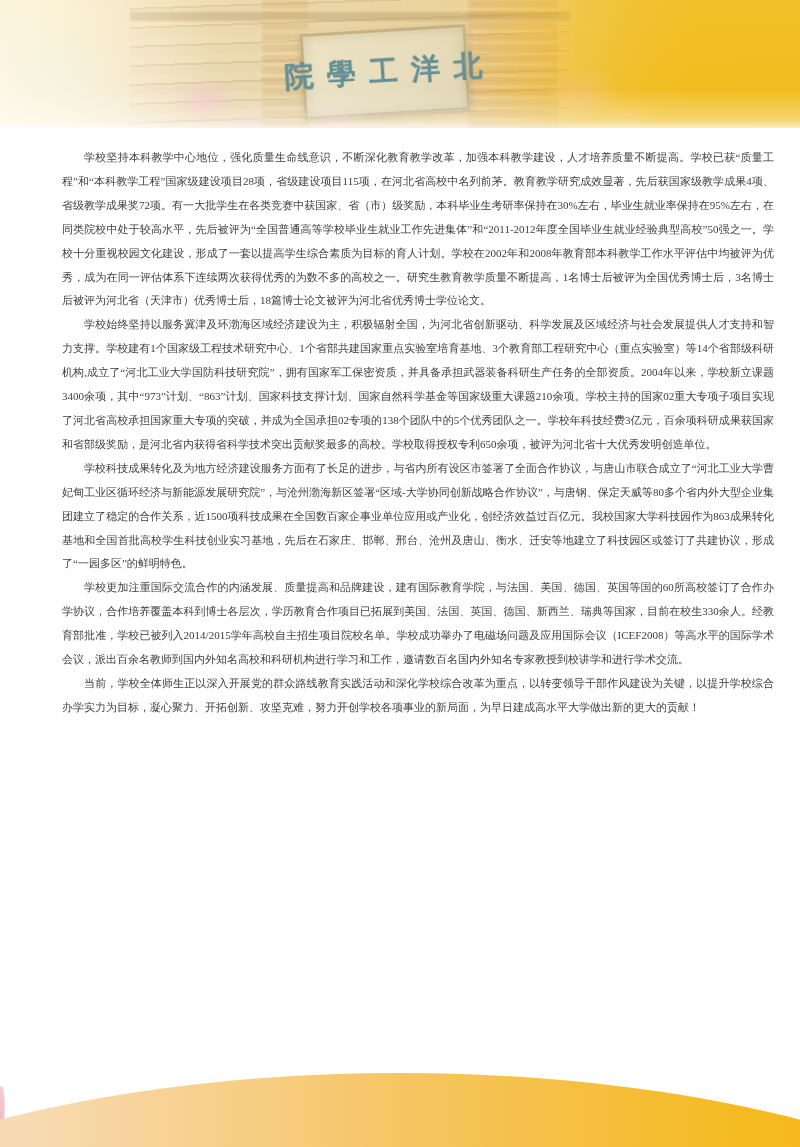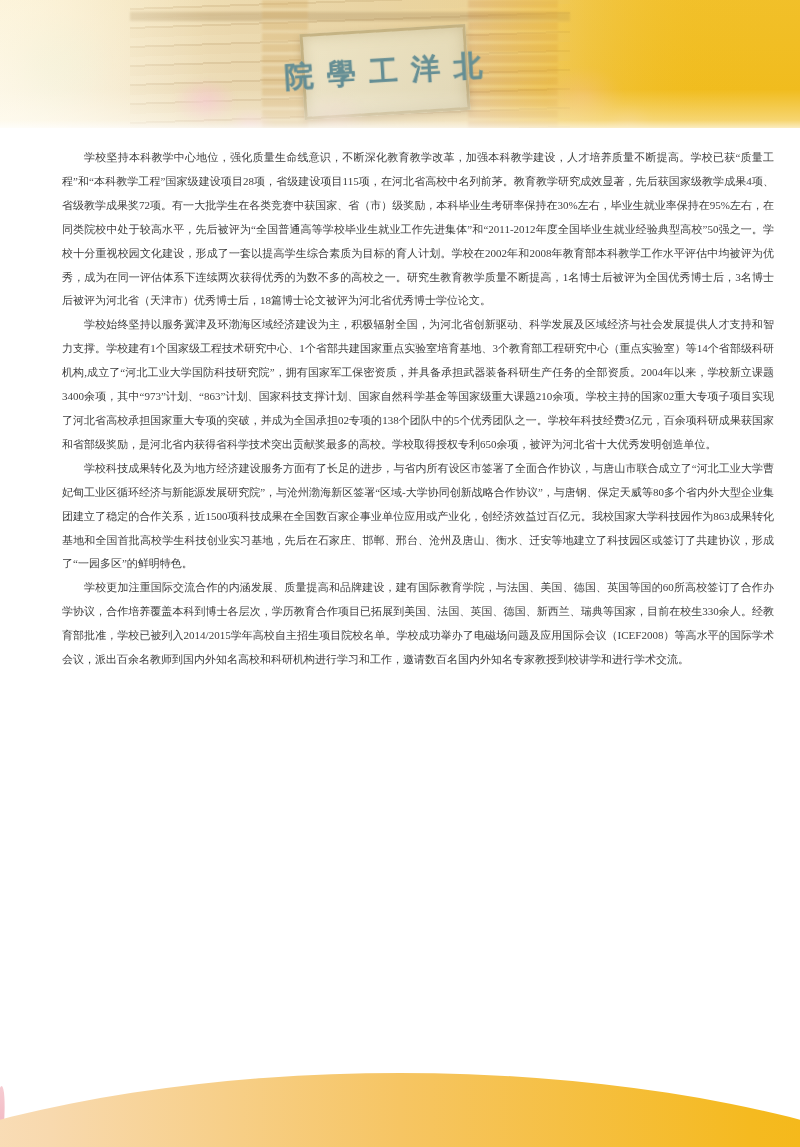--- a/index.html
+++ b/index.html
@@ -132,18 +132,19 @@
     <div class="left-wash"></div>
     <div class="right-wash"></div>
     <div class="veil"></div>
   </div>
 
   <div class="content">
     <p>学校坚持本科教学中心地位，强化质量生命线意识，不断深化教育教学改革，加强本科教学建设，人才培养质量不断提高。学校已获“质量工程”和“本科教学工程”国家级建设项目28项，省级建设项目115项，在河北省高校中名列前茅。教育教学研究成效显著，先后获国家级教学成果4项、省级教学成果奖72项。有一大批学生在各类竞赛中获国家、省（市）级奖励，本科毕业生考研率保持在30%左右，毕业生就业率保持在95%左右，在同类院校中处于较高水平，先后被评为“全国普通高等学校毕业生就业工作先进集体”和“2011-2012年度全国毕业生就业经验典型高校”50强之一。学校十分重视校园文化建设，形成了一套以提高学生综合素质为目标的育人计划。学校在2002年和2008年教育部本科教学工作水平评估中均被评为优秀，成为在同一评估体系下连续两次获得优秀的为数不多的高校之一。研究生教育教学质量不断提高，1名博士后被评为全国优秀博士后，3名博士后被评为河北省（天津市）优秀博士后，18篇博士论文被评为河北省优秀博士学位论文。</p>
     <p>学校始终坚持以服务冀津及环渤海区域经济建设为主，积极辐射全国，为河北省创新驱动、科学发展及区域经济与社会发展提供人才支持和智力支撑。学校建有1个国家级工程技术研究中心、1个省部共建国家重点实验室培育基地、3个教育部工程研究中心（重点实验室）等14个省部级科研机构,成立了“河北工业大学国防科技研究院”，拥有国家军工保密资质，并具备承担武器装备科研生产任务的全部资质。2004年以来，学校新立课题3400余项，其中“973”计划、“863”计划、国家科技支撑计划、国家自然科学基金等国家级重大课题210余项。学校主持的国家02重大专项子项目实现了河北省高校承担国家重大专项的突破，并成为全国承担02专项的138个团队中的5个优秀团队之一。学校年科技经费3亿元，百余项科研成果获国家和省部级奖励，是河北省内获得省科学技术突出贡献奖最多的高校。学校取得授权专利650余项，被评为河北省十大优秀发明创造单位。</p>
     <p>学校科技成果转化及为地方经济建设服务方面有了长足的进步，与省内所有设区市签署了全面合作协议，与唐山市联合成立了“河北工业大学曹妃甸工业区循环经济与新能源发展研究院”，与沧州渤海新区签署“区域-大学协同创新战略合作协议”，与唐钢、保定天威等80多个省内外大型企业集团建立了稳定的合作关系，近1500项科技成果在全国数百家企事业单位应用或产业化，创经济效益过百亿元。我校国家大学科技园作为863成果转化基地和全国首批高校学生科技创业实习基地，先后在石家庄、邯郸、邢台、沧州及唐山、衡水、迁安等地建立了科技园区或签订了共建协议，形成了“一园多区”的鲜明特色。</p>
     <p>学校更加注重国际交流合作的内涵发展、质量提高和品牌建设，建有国际教育学院，与法国、美国、德国、英国等国的60所高校签订了合作办学协议，合作培养覆盖本科到博士各层次，学历教育合作项目已拓展到美国、法国、英国、德国、新西兰、瑞典等国家，目前在校生330余人。经教育部批准，学校已被列入2014/2015学年高校自主招生项目院校名单。学校成功举办了电磁场问题及应用国际会议（ICEF2008）等高水平的国际学术会议，派出百余名教师到国内外知名高校和科研机构进行学习和工作，邀请数百名国内外知名专家教授到校讲学和进行学术交流。</p>
+    <p>当前，学校全体师生正以深入开展党的群众路线教育实践活动和深化学校综合改革为重点，以转变领导干部作风建设为关键，以提升学校综合办学实力为目标，凝心聚力、开拓创新、攻坚克难，努力开创学校各项事业的新局面，为早日建成高水平大学做出新的更大的贡献！</p>
   </div>
 
   <div class="pink-sliver"></div>
   <div class="footer-arc"></div>
 
 </div>
 
 </body></html>

